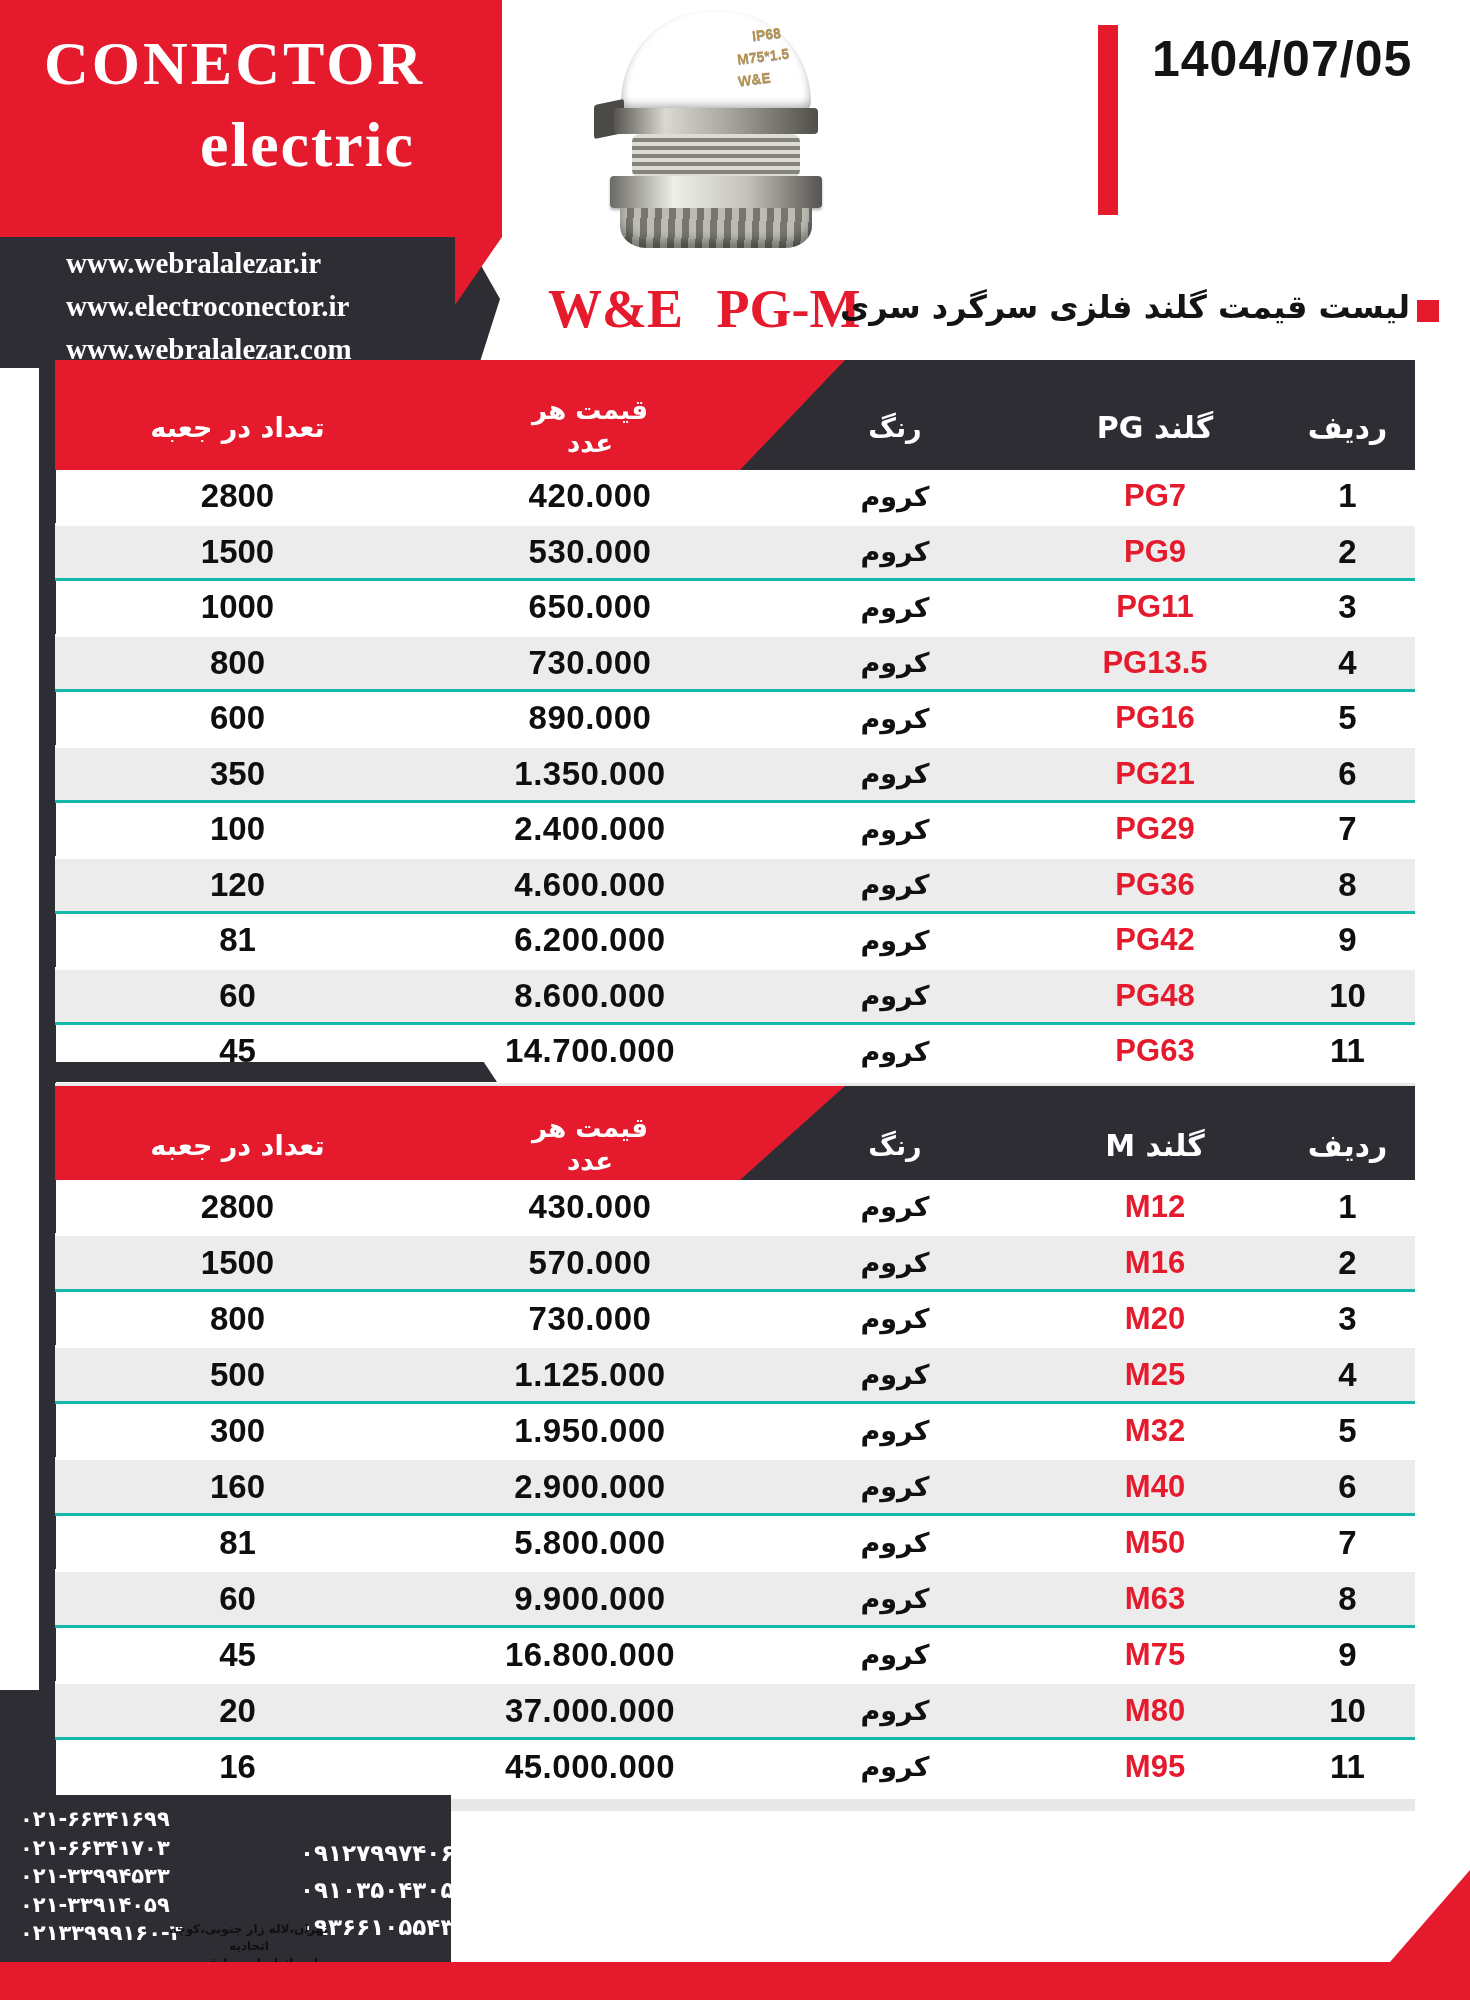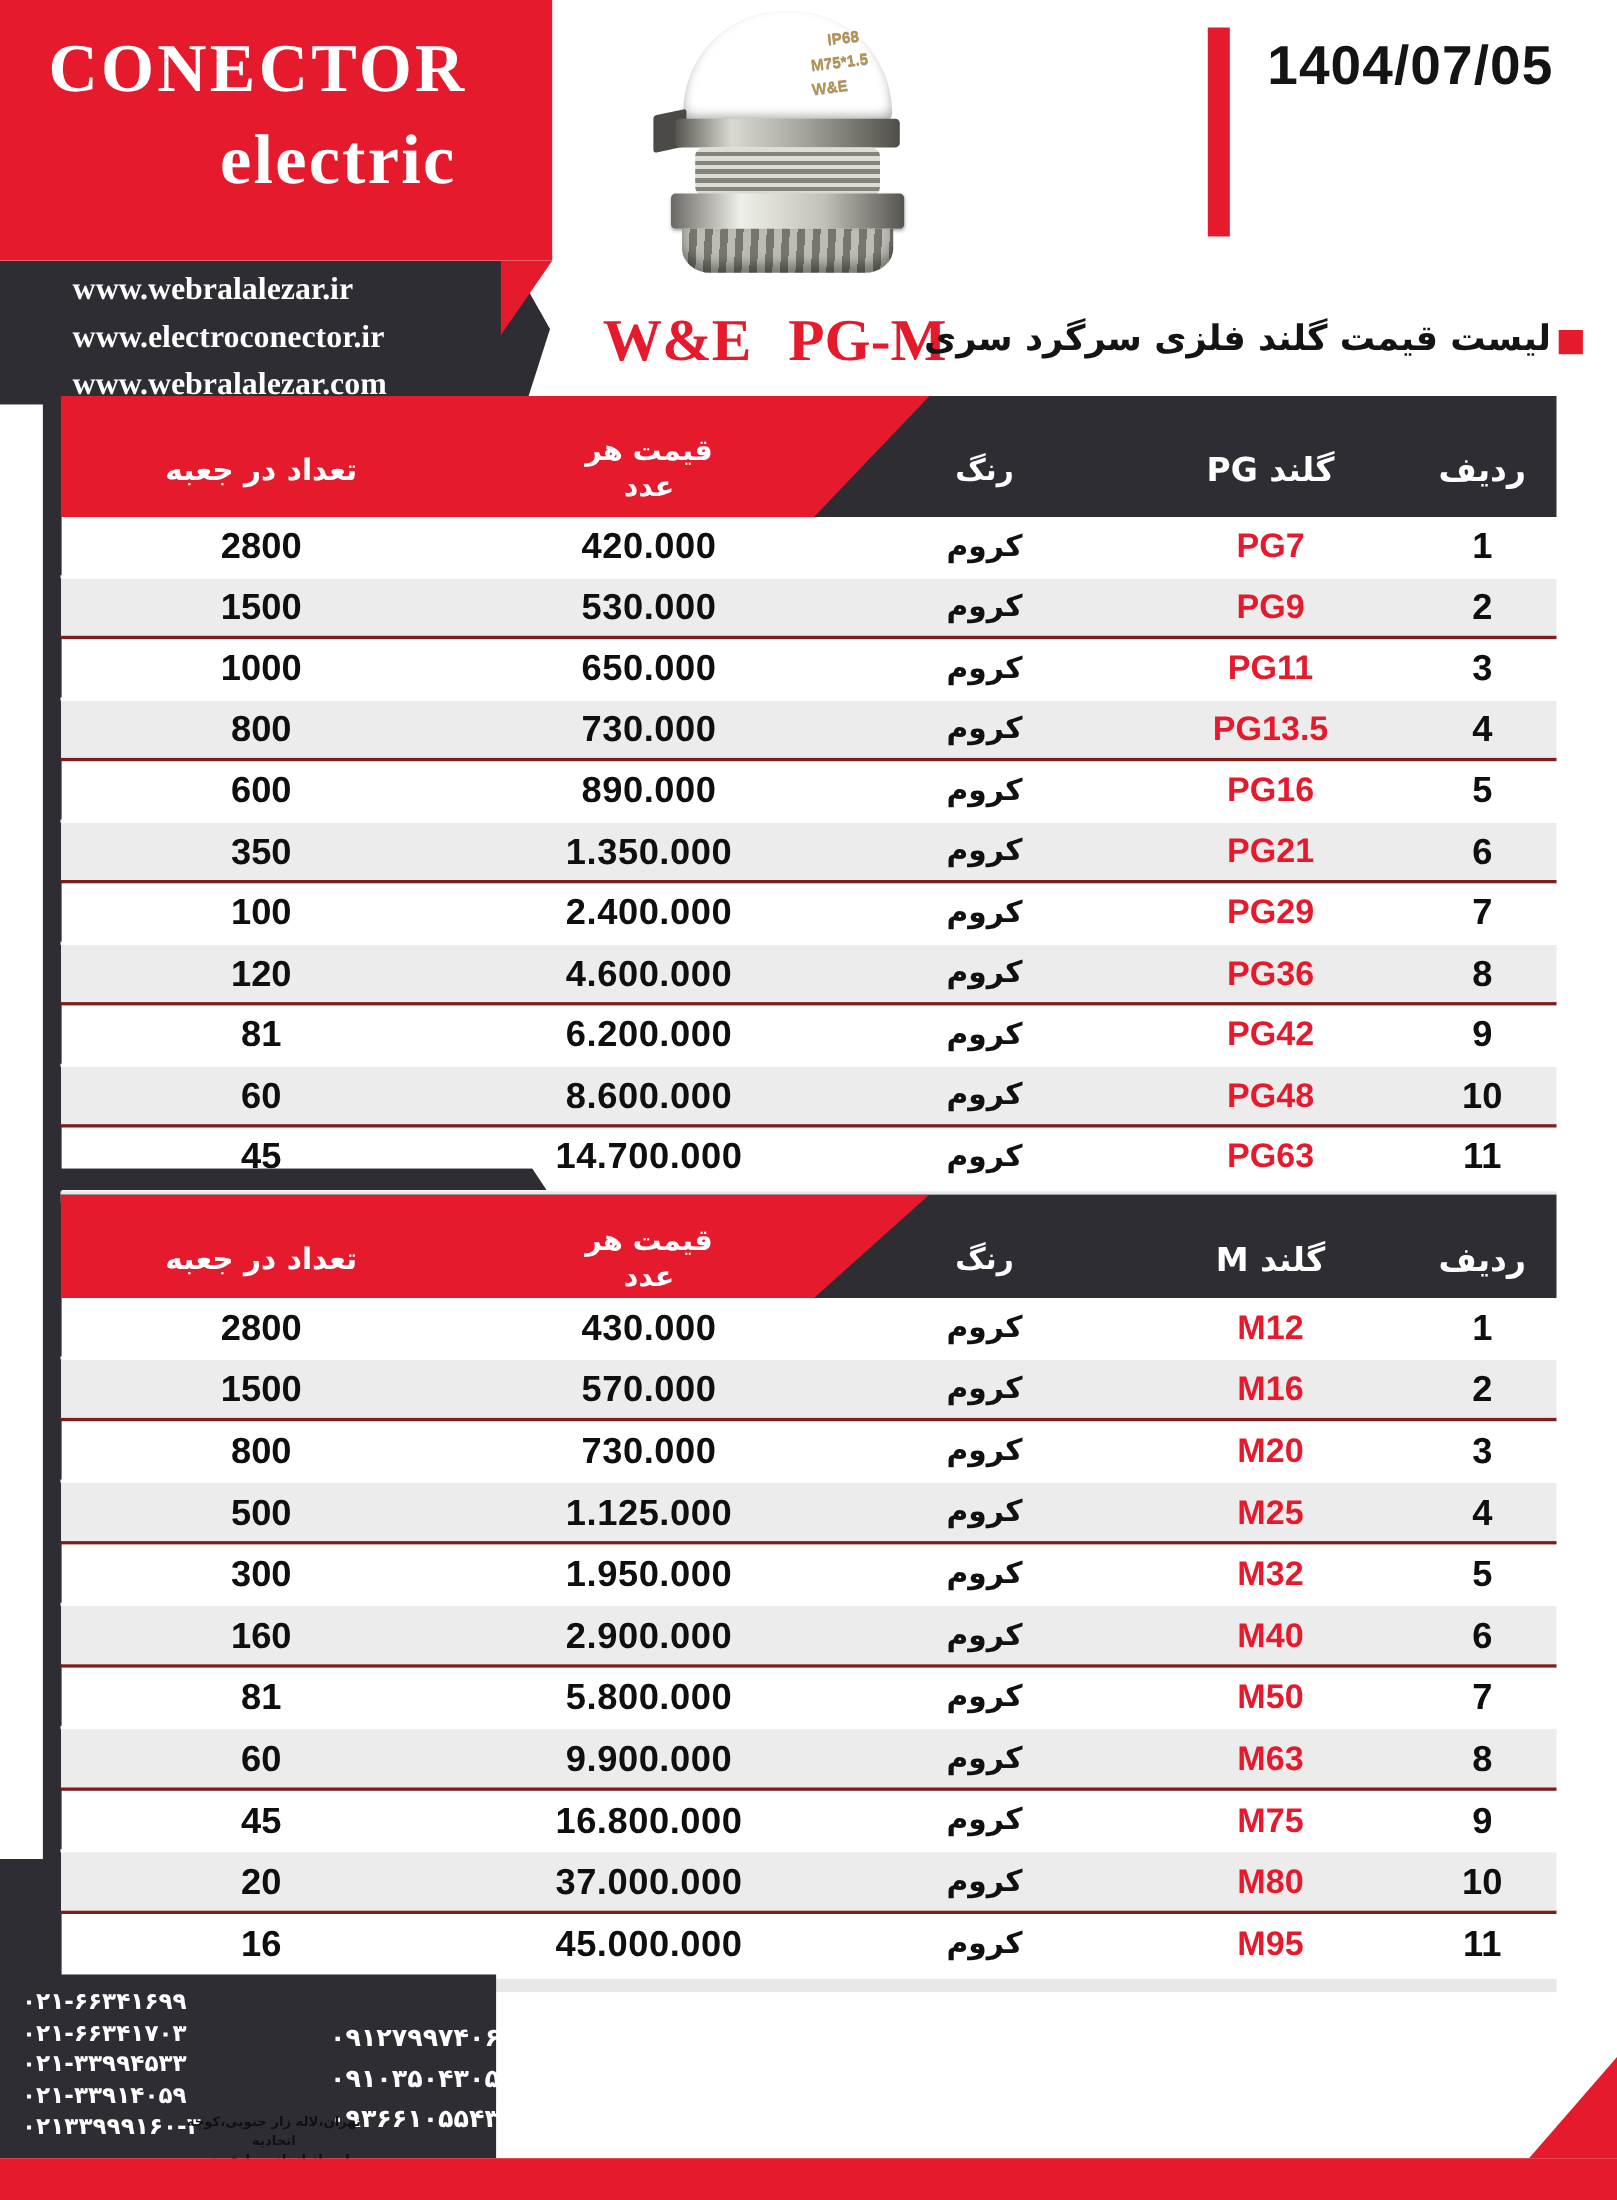--- a/index.html
+++ b/index.html
@@ -82,21 +82,21 @@
             clip-path:polygon(0 0,790px 0,685px 100%,0 100%);}
   .hgrid{position:absolute;inset:0;display:grid;grid-template-columns:365px 340px 270px 250px 135px;
          align-items:center;margin-top:24px;}
   .hc{color:#fff;font-weight:bold;text-align:center;font-size:27px;}
   .h-price{display:flex;flex-direction:column;line-height:33px;font-size:26px;}
   .h-row{font-size:30px;}
   .h-gland{font-size:30px;}
   .trow{display:grid;grid-template-columns:365px 340px 270px 250px 135px;align-items:center;}
   .t1 .trow{height:52.5px;}
   .t2 .trow{height:53px;}
-  .trow.even{background:var(--rowalt);border-top:3px solid #fff;border-bottom:3px solid #7f1d1d;
+  .trow.even{background:var(--rowalt);border-top:3px solid #fff;border-bottom:3px solid #14b8a6;
              background-clip:padding-box;}
   .cell{text-align:center;}
   .c-qty,.c-no{font-size:33px;font-weight:bold;color:#0f0f0f;}
   .c-price{font-size:33px;font-weight:bold;color:#0f0f0f;letter-spacing:.5px;}
   .c-color{font-family:"DejaVu Sans",sans-serif;font-size:27px;font-weight:bold;color:#111;}
   .c-gland{font-size:31px;font-weight:bold;color:var(--red);}
   .tfoot-strip{height:10px;background:var(--strip);margin-top:5px;}
   .t2 .tfoot-strip{height:12px;margin-top:6px;}
 
   

